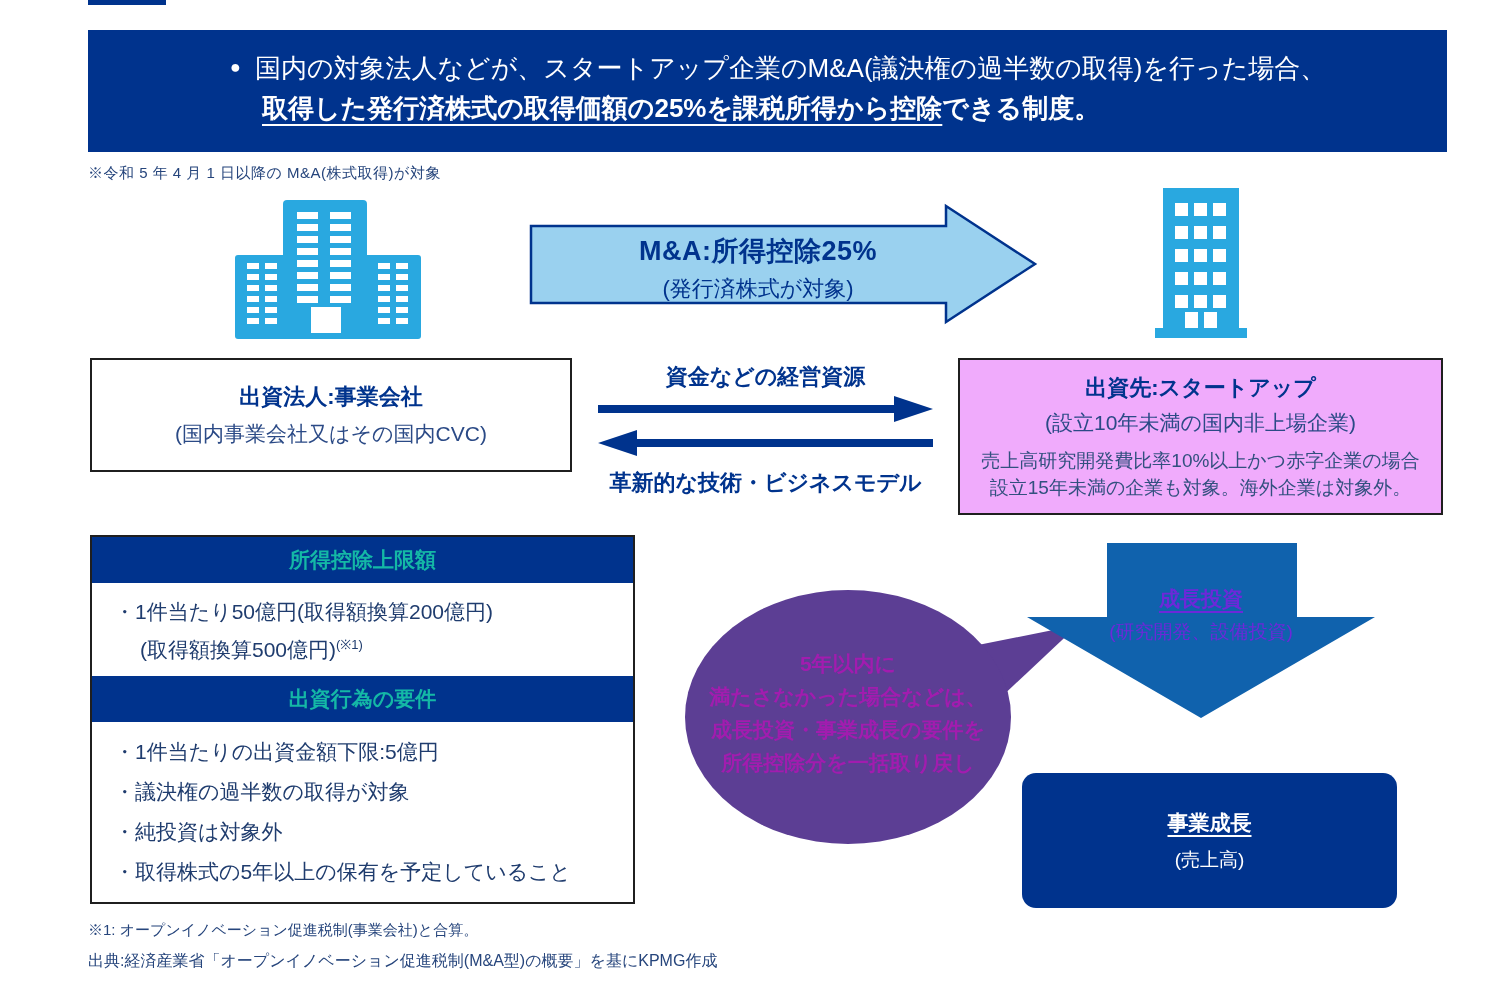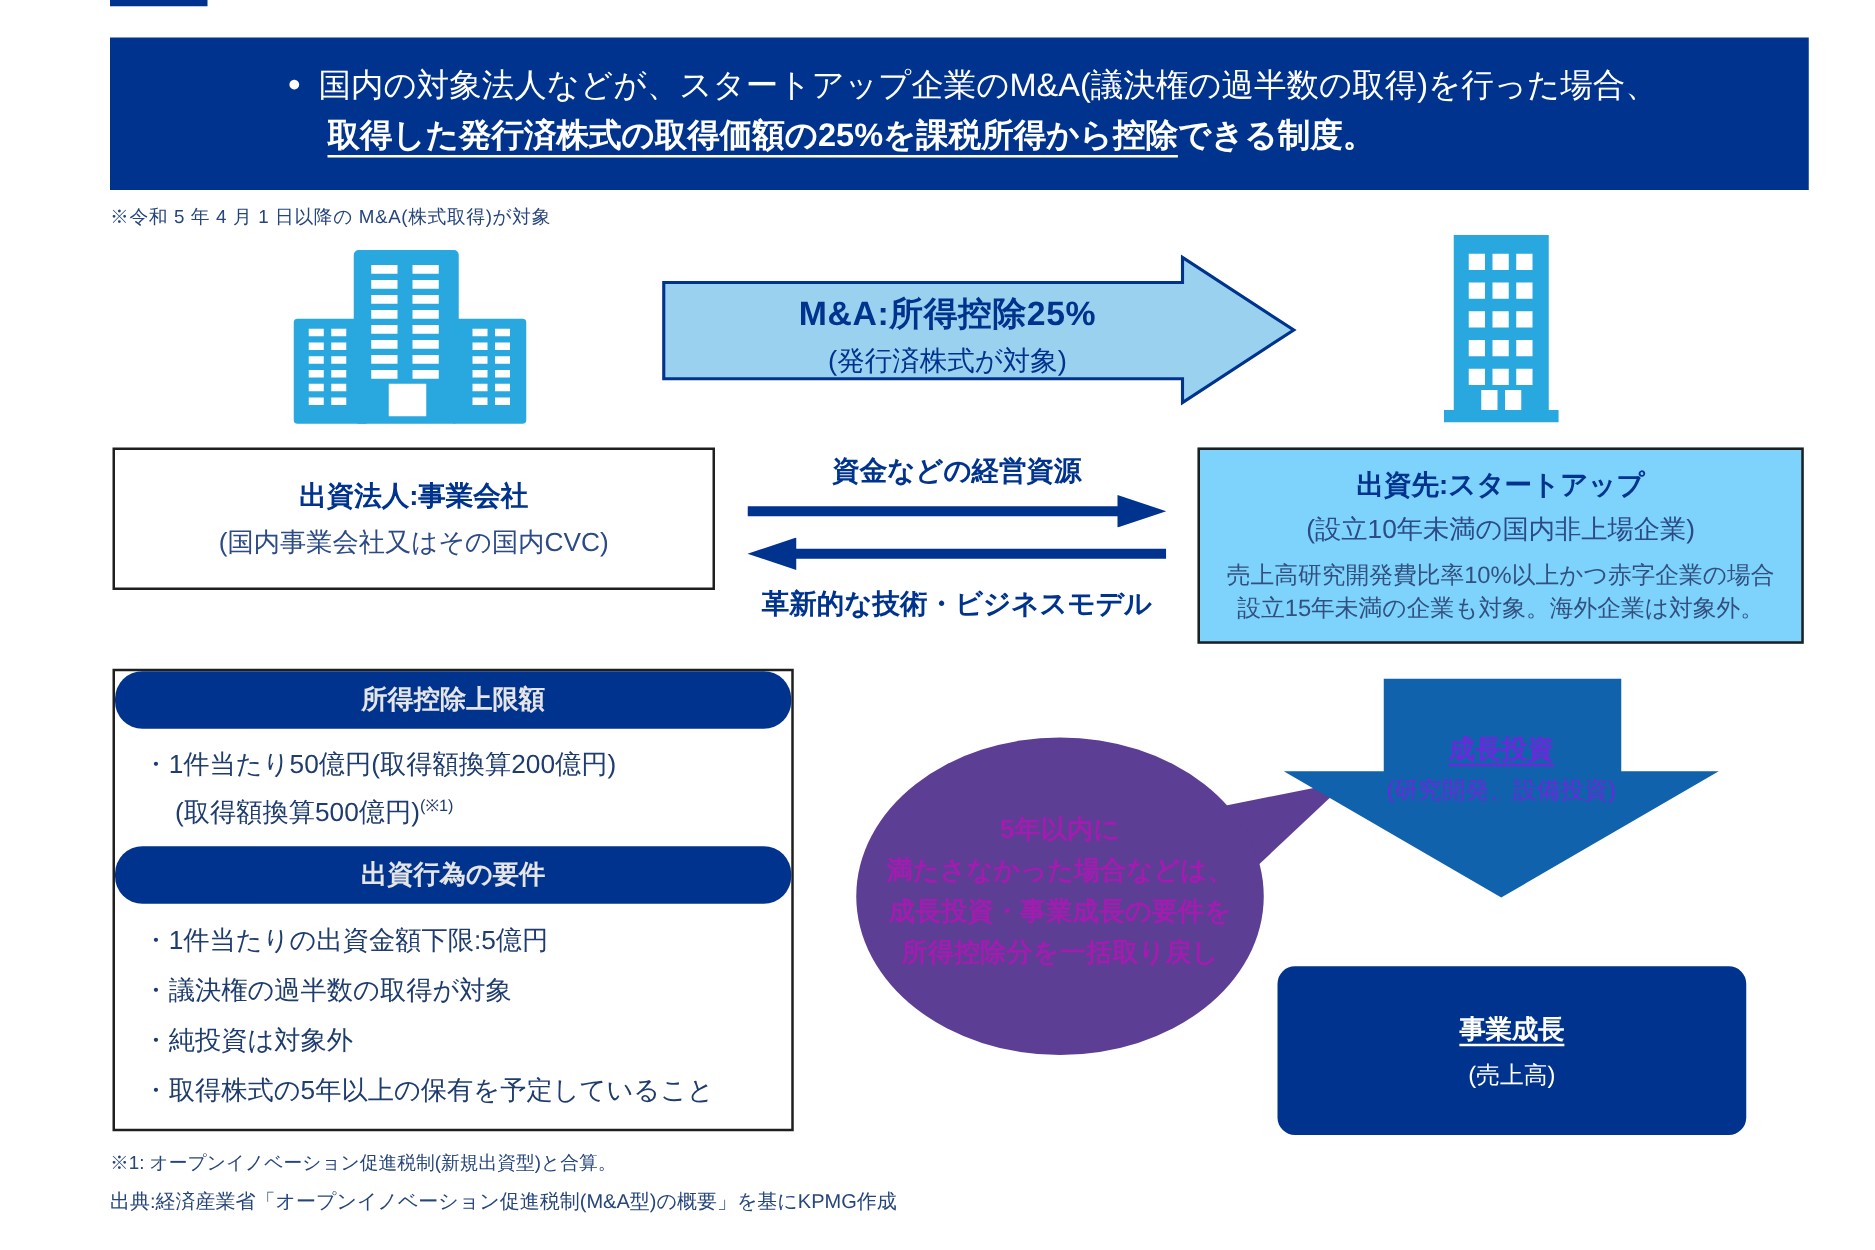--- a/index.html
+++ b/index.html
@@ -38,30 +38,30 @@
 
   
   .exchange-label1 { position:absolute; left:598px; top:362px; width:335px; text-align:center;
     font-size:22px; font-weight:bold; color:#00338D; }
   .arrow-right { position:absolute; left:598px; top:396px; }
   .arrow-left  { position:absolute; left:598px; top:430px; }
   .exchange-label2 { position:absolute; left:588px; top:468px; width:355px; text-align:center;
     font-size:22px; font-weight:bold; color:#00338D; }
 
   
-  .startup-box { position:absolute; left:958px; top:358px; width:485px; height:157px; background:#7dd3fc;
+  .startup-box { position:absolute; left:958px; top:358px; width:485px; height:157px; background:#f0abfc;
     border:2px solid #1f1f1f; display:flex; flex-direction:column; align-items:center; justify-content:center; }
   .startup-title { font-size:22px; font-weight:bold; color:#00338D; }
   .startup-sub   { font-size:21px; color:#2B4A86; margin-top:6px; }
   .startup-note  { font-size:19px; color:#32507F; margin-top:10px; line-height:27px; text-align:center; }
 
   
   .limits-box { position:absolute; left:90px; top:535px; width:545px; border:2px solid #1f1f1f; background:#fff; }
-  .limits-header { background:#00338D; color:#e5e5e5; font-size:21px; font-weight:bold; text-align:center;
-    height:46px; line-height:46px;border-radius:22px; }
+  .limits-header { background:#00338D; color:#14b8a6; font-size:21px; font-weight:bold; text-align:center;
+    height:46px; line-height:46px; }
   .limits-body { color:#1F3C6E; font-size:21px; }
   .limits-body.b1 { padding:12px 10px 10px 22px; }
   .limits-body.b2 { padding:12px 10px 12px 22px; }
   .li { line-height:33px; padding-left:26px; text-indent:-26px; margin-top:4px; }
   .li:first-child { margin-top:0; }
   .b2 .li { line-height:36px; }
   .li::before { content:"・"; }
   .li-wrap { line-height:33px; padding-left:26px; }
   .li-wrap sup { font-size:13px; }
 
@@ -244,16 +244,16 @@
   <div class="growth-arrow-text">
     <div class="growth-title">成長投資</div>
     <div class="growth-sub">(研究開発、設備投資)</div>
   </div>
 
   <div class="business-box">
     <div class="business-title">事業成長</div>
     <div class="business-sub">(売上高)</div>
   </div>
 
-  <div class="footnote1">※1: オープンイノベーション促進税制(新規出資型)と合算。</div>
+  <div class="footnote1">※1: オープンイノベーション促進税制(事業会社)と合算。</div>
   <div class="footnote2">出典:経済産業省「オープンイノベーション促進税制(M&amp;A型)の概要」を基にKPMG作成</div>
 
 </div>
 
 </body></html>

